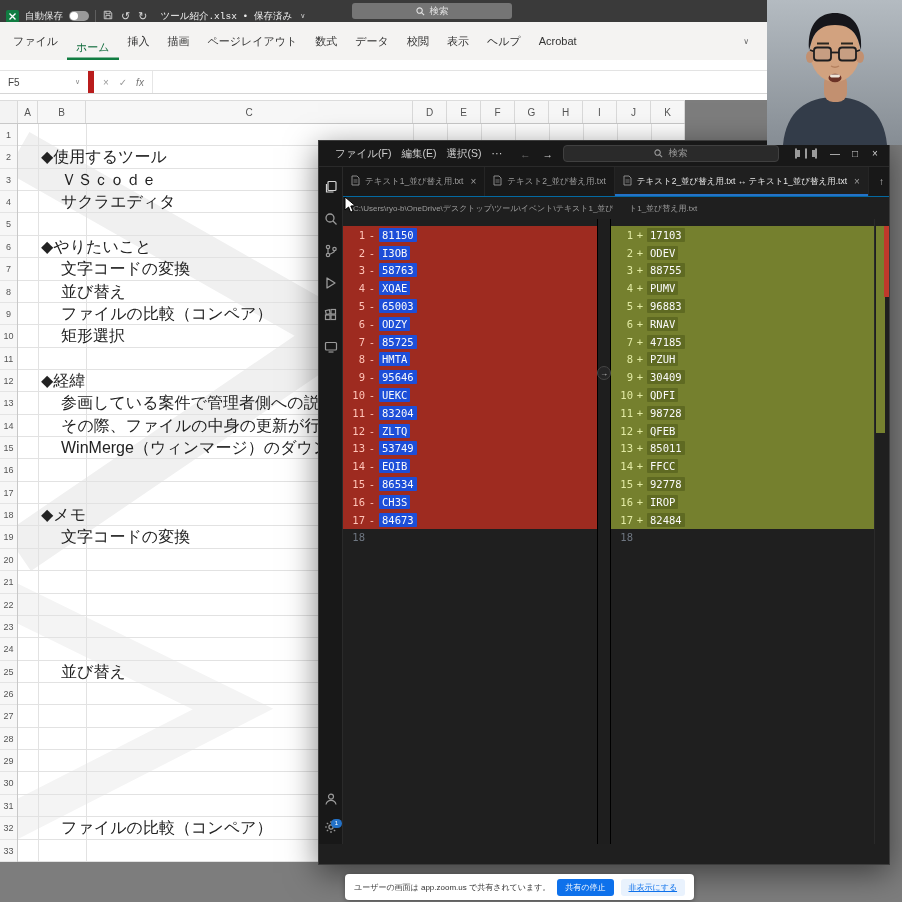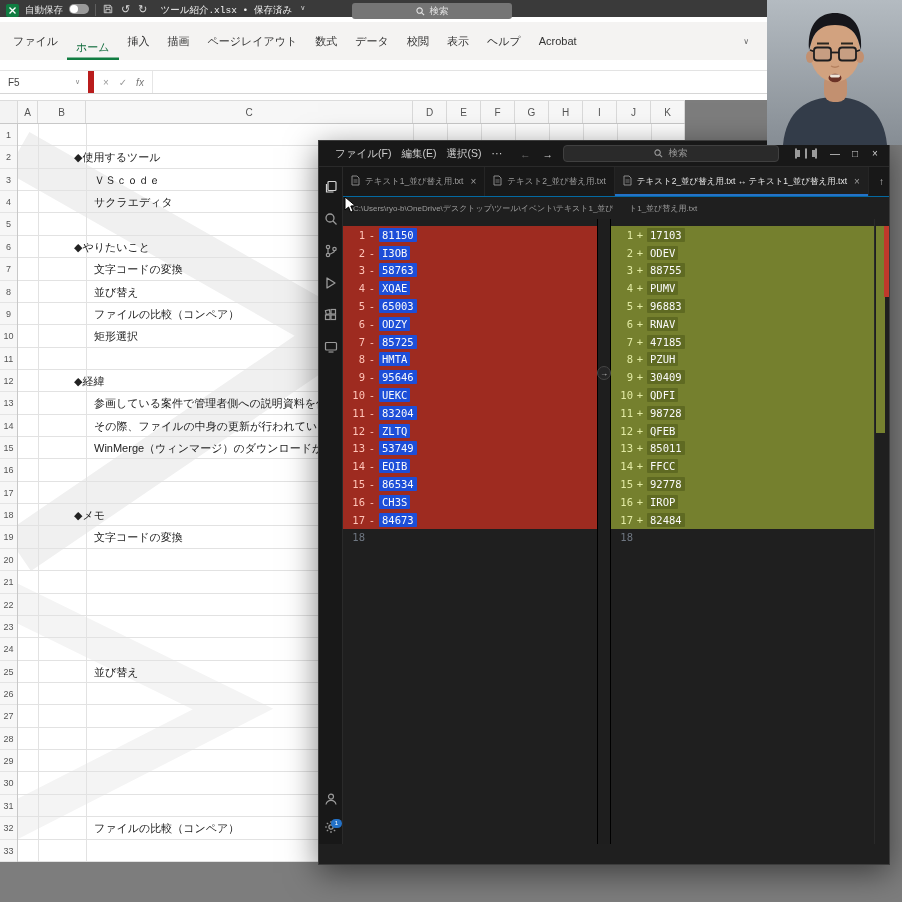--- a/index.html
+++ b/index.html
@@ -4,21 +4,21 @@
 <style>
   html,body{margin:0;padding:0;}
   body{width:902px;height:902px;overflow:hidden;background:#7d7d7d;
        font-family:"Liberation Sans","DejaVu Sans",sans-serif;position:relative;
        -webkit-font-smoothing:antialiased;}
   #screen{position:absolute;inset:0;}
 
   
   #excel{position:absolute;left:0;top:0;width:767px;height:862px;background:#ffffff;}
   .xl-titlebar{position:absolute;left:0;top:0;width:100%;height:17px;background:#3a3a3a;
-    display:flex;gap:6px;padding:4px 6px;box-sizing:border-box;color:#e6e6e6;font-size:9.5px;}
+    display:flex;align-items:center;gap:6px;padding:16px 6px;box-sizing:border-box;color:#e6e6e6;font-size:9.5px;}
   .xl-appicon{width:13px;height:13px;border-radius:2px;background:#107c41;display:flex;align-items:center;justify-content:center;flex:0 0 13px;}
   .xl-toggle{width:20px;height:10px;border-radius:5px;background:#9a9a9a;position:relative;flex:0 0 20px;}
   .xl-toggle .knob{position:absolute;left:1px;top:1px;width:8px;height:8px;border-radius:50%;background:#fff;}
   .xl-tb-ic{color:#d8d8d8;font-size:11px;line-height:1;padding:0 1px;}
   .xl-sep{width:1px;height:12px;background:#5f5f5f;}
   .xl-title{margin-left:6px;white-space:nowrap;color:#f0f0f0;font-family:Liberation Mono, monospace;}
   .xl-title-chev{font-size:7px;color:#cfcfcf;margin-left:2px;}
   .xl-search{position:absolute;left:352px;top:3px;width:160px;height:16px;background:#757575;border-radius:3px;
     display:flex;align-items:center;justify-content:center;gap:5px;color:#e3e3e3;font-size:9.5px;}
   .xl-menubar{position:absolute;top:22px;left:0;width:100%;height:38px;background:#f4f3f2;
@@ -40,21 +40,21 @@
   .xl-corner{position:absolute;left:0;top:0;width:18px;height:100%;border-right:1px solid #d9d9d9;box-sizing:border-box;background:#f3f3f3;}
   .xl-colh{position:absolute;top:0;height:100%;display:flex;align-items:center;justify-content:center;
     font-size:10px;color:#555;border-right:1px solid #d9d9d9;box-sizing:border-box;}
   .xl-rowheaders{position:absolute;top:124px;left:0;width:18px;height:738px;background:#f7f7f7;border-right:1px solid #c8c8c8;box-sizing:border-box;}
   .xl-rowh{width:100%;height:22.36px;line-height:22.36px;text-align:center;font-size:9px;color:#555;
     border-bottom:1px solid #e4e4e4;box-sizing:border-box;}
   .xl-grid{position:absolute;top:124px;left:18px;width:667px;height:738px;background:#fff;overflow:hidden;}
   .xl-gridlines{position:absolute;inset:0;
     background:repeating-linear-gradient(to bottom, transparent 0px, transparent 21.36px, #e2e2e2 21.36px, #e2e2e2 22.36px);}
   .xl-vline{position:absolute;top:0;bottom:0;width:1px;background:#e2e2e2;}
-  .xl-cell{position:absolute;font-size:11px;color:#222;white-space:nowrap;line-height:14px;margin-left:33px;}
+  .xl-cell{position:absolute;font-size:16px;color:#222;white-space:nowrap;line-height:14px;}
   .xl-watermark{position:absolute;inset:0;}
   .xl-void{position:absolute;left:685px;top:100px;right:0;bottom:0;background:#7d7d7d;}
 
   
   #vscode{position:absolute;left:318px;top:140px;width:572px;height:725px;background:#1f1f1f;
     border:1px solid #3c3c3c;box-sizing:border-box;box-shadow:0 8px 30px rgba(0,0,0,.5);color:#ccc;}
   .vsc-titlebar{position:absolute;top:0;left:0;right:0;height:26px;background:#181818;border-bottom:1px solid #2a2a2a;
     display:flex;align-items:center;gap:8px;padding:0 8px;box-sizing:border-box;}
   .vsc-menus{display:flex;gap:10px;font-size:10.5px;color:#cfcfcf;white-space:nowrap;}
   .grow{flex:1;}
@@ -633,19 +633,24 @@
         <line x1="64" y1="52.5" x2="72" y2="52.5"></line>
         <line x1="47" y1="51.5" x2="43" y2="50"></line>
         <line x1="89" y1="51.5" x2="93" y2="50"></line>
       </g>
       <path d="M64,66 q4,2.5 8,0" fill="none" stroke="#b4805e" stroke-width="1.4"></path>
       <ellipse cx="68" cy="78" rx="6.5" ry="4.2" fill="#6b3226"></ellipse>
       <rect x="63" y="74.6" width="10" height="2.8" rx="1.4" fill="#efe5d8"></rect>
     </svg>
   </div>
 
+  <div id="zoombar">
+    <span>ユーザーの画面は app.zoom.us で共有されています。</span>
+    <span class="zb-stop">共有の停止</span>
+    <span class="zb-hide">非表示にする</span>
+  </div>
 
   <div id="cursor">
     <svg width="12" height="18" viewBox="0 0 12 18">
       <path d="M1,1 L1,14 L4.6,11 L6.6,16.2 L9,15.1 L6.8,10 L11.4,9.8 Z" fill="#ffffff" stroke="#000" stroke-width="1"></path>
     </svg>
   </div>
 </div>
 
 </body></html>

